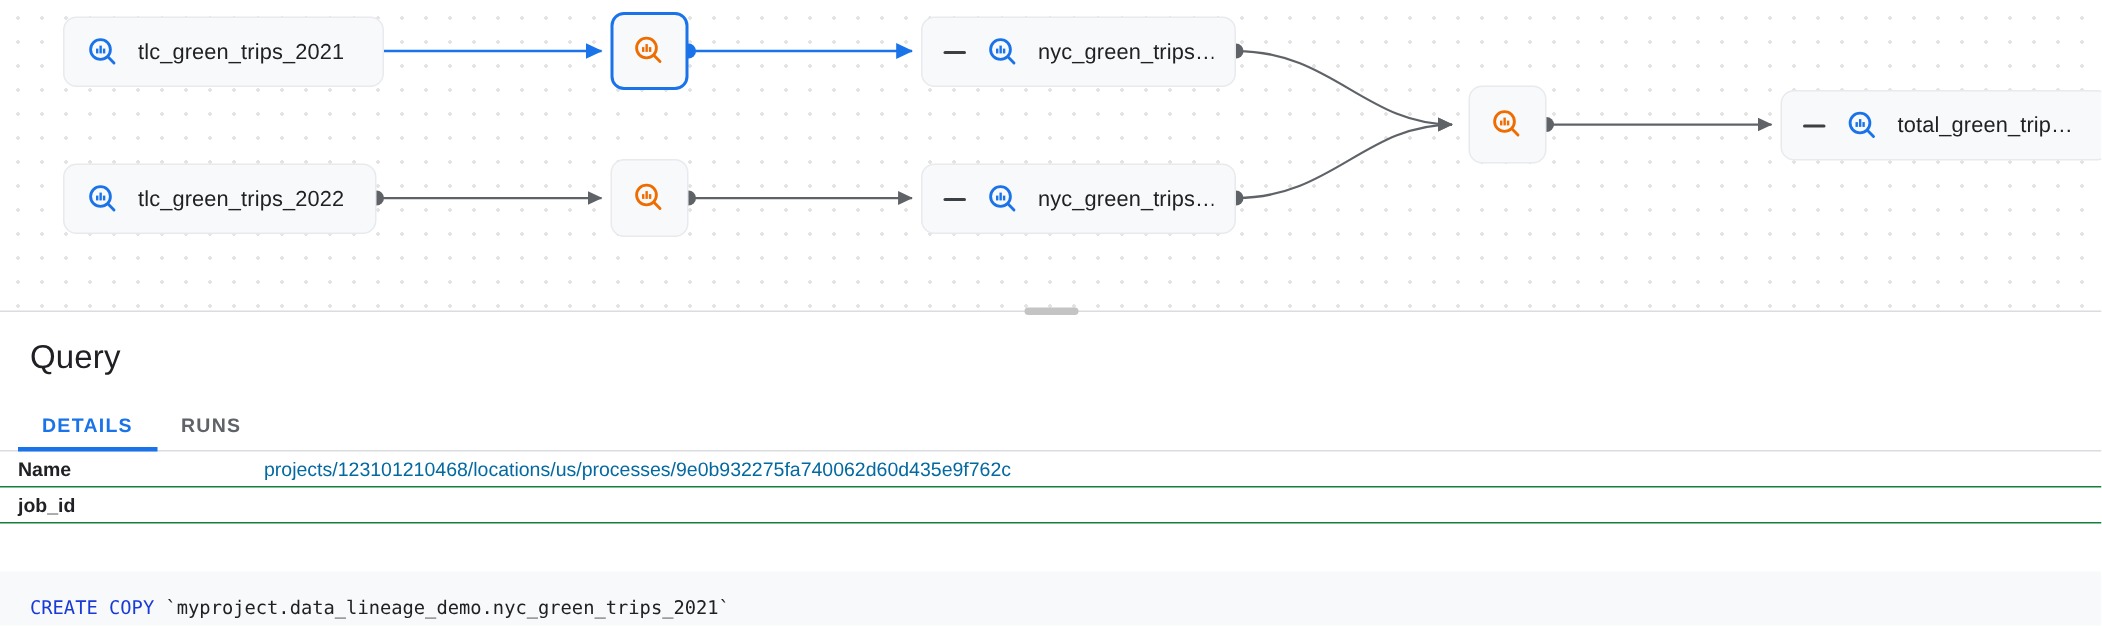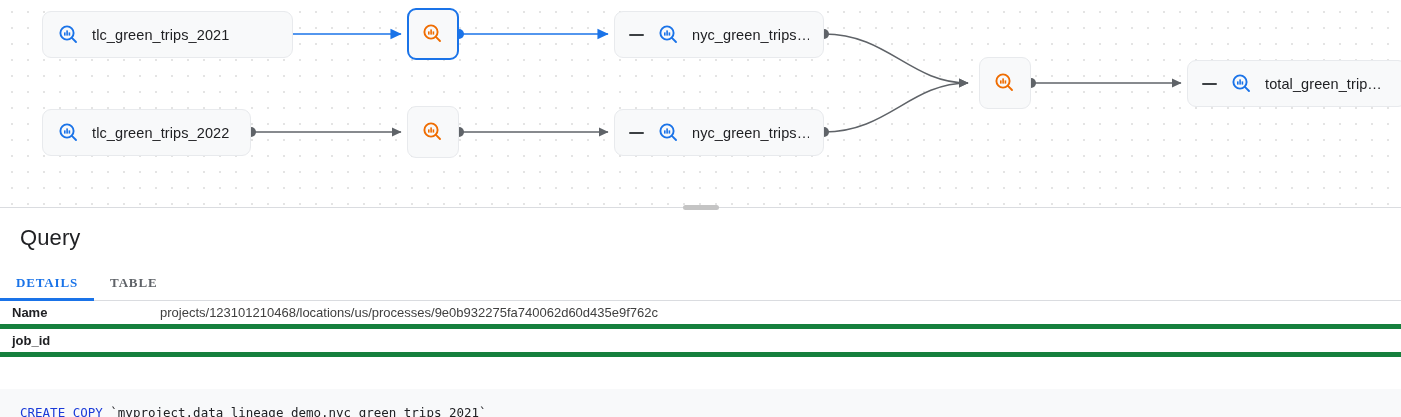--- a/index.html
+++ b/index.html
@@ -113,22 +113,22 @@
   #panel-title {
     font-size: 22px;
     color: #202124;
     padding: 17px 0 16px 20px;
     letter-spacing: .1px;
   }
   #tab-bar {
     display: flex;
     align-items: flex-end;
     border-bottom: 1px solid #dadce0;
+    padding-left: 12px;
     height: 33px;
-    font-family: Liberation Serif, serif;
   }
   .tab {
     font-size: 13px;
     font-weight: bold;
     letter-spacing: .85px;
     color: #5f6368;
     padding: 0 16px 9px 16px;
     position: relative;
     cursor: pointer;
   }
@@ -138,31 +138,31 @@
     position: absolute;
     left: 0; right: 0; bottom: -1px;
     height: 3px;
     background: #1a73e8;
   }
 
   .prop-row {
     display: flex;
     align-items: center;
     height: 23px;
-    border-bottom: 5px solid #15803d;
+    border-bottom: 1px solid #15803d;
     font-size: 13px;
   }
   .prop-key {
     width: 160px;
     padding-left: 12px;
     box-sizing: border-box;
     font-weight: bold;
     color: #202124;
   }
-  .prop-val { color: #404040; }
+  .prop-val { color: #0369a1; margin-left: 16px; }
 
   #code-block {
     background: #f8f9fa;
     padding: 14px 0 10px 20px;
     font-family: "DejaVu Sans Mono", monospace;
     font-size: 12.5px;
     line-height: 19px;
     color: #202124;
     white-space: pre;
     margin-top: 32px;
@@ -213,21 +213,21 @@
       <path d="M824,132 C888,132 910,83 968,83" stroke="#5f6368" stroke-width="1.5" fill="none" marker-end="url(#ah-gray)"></path>
       <circle cx="824" cy="132" r="5" fill="#5f6368"></circle>
     </g>
 
     <g>
       <line x1="1031" y1="83" x2="1181" y2="83" stroke="#5f6368" stroke-width="1.5" marker-end="url(#ah-gray)"></line>
       <circle cx="1031" cy="83" r="5" fill="#5f6368"></circle>
     </g>
   </svg>
 
-  <div class="node node-table" style="left:42px; top:11px; width:251px;">
+  <div class="node node-table" style="left:42px; top:11px; width:214px;">
     <svg class="node-icon" viewBox="0 0 24 24">
       <circle cx="10" cy="10" r="6.6" fill="none" stroke="#1a73e8" stroke-width="1.9"></circle>
       <rect x="7" y="9.4" width="1.6" height="3.2" fill="#1a73e8"></rect>
       <rect x="9.3" y="7.4" width="1.6" height="5.2" fill="#1a73e8"></rect>
       <rect x="11.6" y="9.4" width="1.6" height="3.2" fill="#1a73e8"></rect>
       <line x1="14.9" y1="14.9" x2="19" y2="19" stroke="#1a73e8" stroke-width="1.9" stroke-linecap="round"></line>
     </svg>
     <span class="node-label">tlc_green_trips_2021</span>
   </div>
 
@@ -312,21 +312,21 @@
 <div id="splitter">
   <div id="drag-handle"></div>
 </div>
 
 <div id="details-panel">
 
   <div id="panel-title">Query</div>
 
   <div id="tab-bar">
     <div class="tab active">DETAILS</div>
-    <div class="tab">TABLE</div>
+    <div class="tab">RUNS</div>
   </div>
 
   <div>
     <div class="prop-row">
       <div class="prop-key">Name</div>
       <div class="prop-val">projects/123101210468/locations/us/processes/9e0b932275fa740062d60d435e9f762c</div>
     </div>
     <div class="prop-row">
       <div class="prop-key">job_id</div>
     </div>

